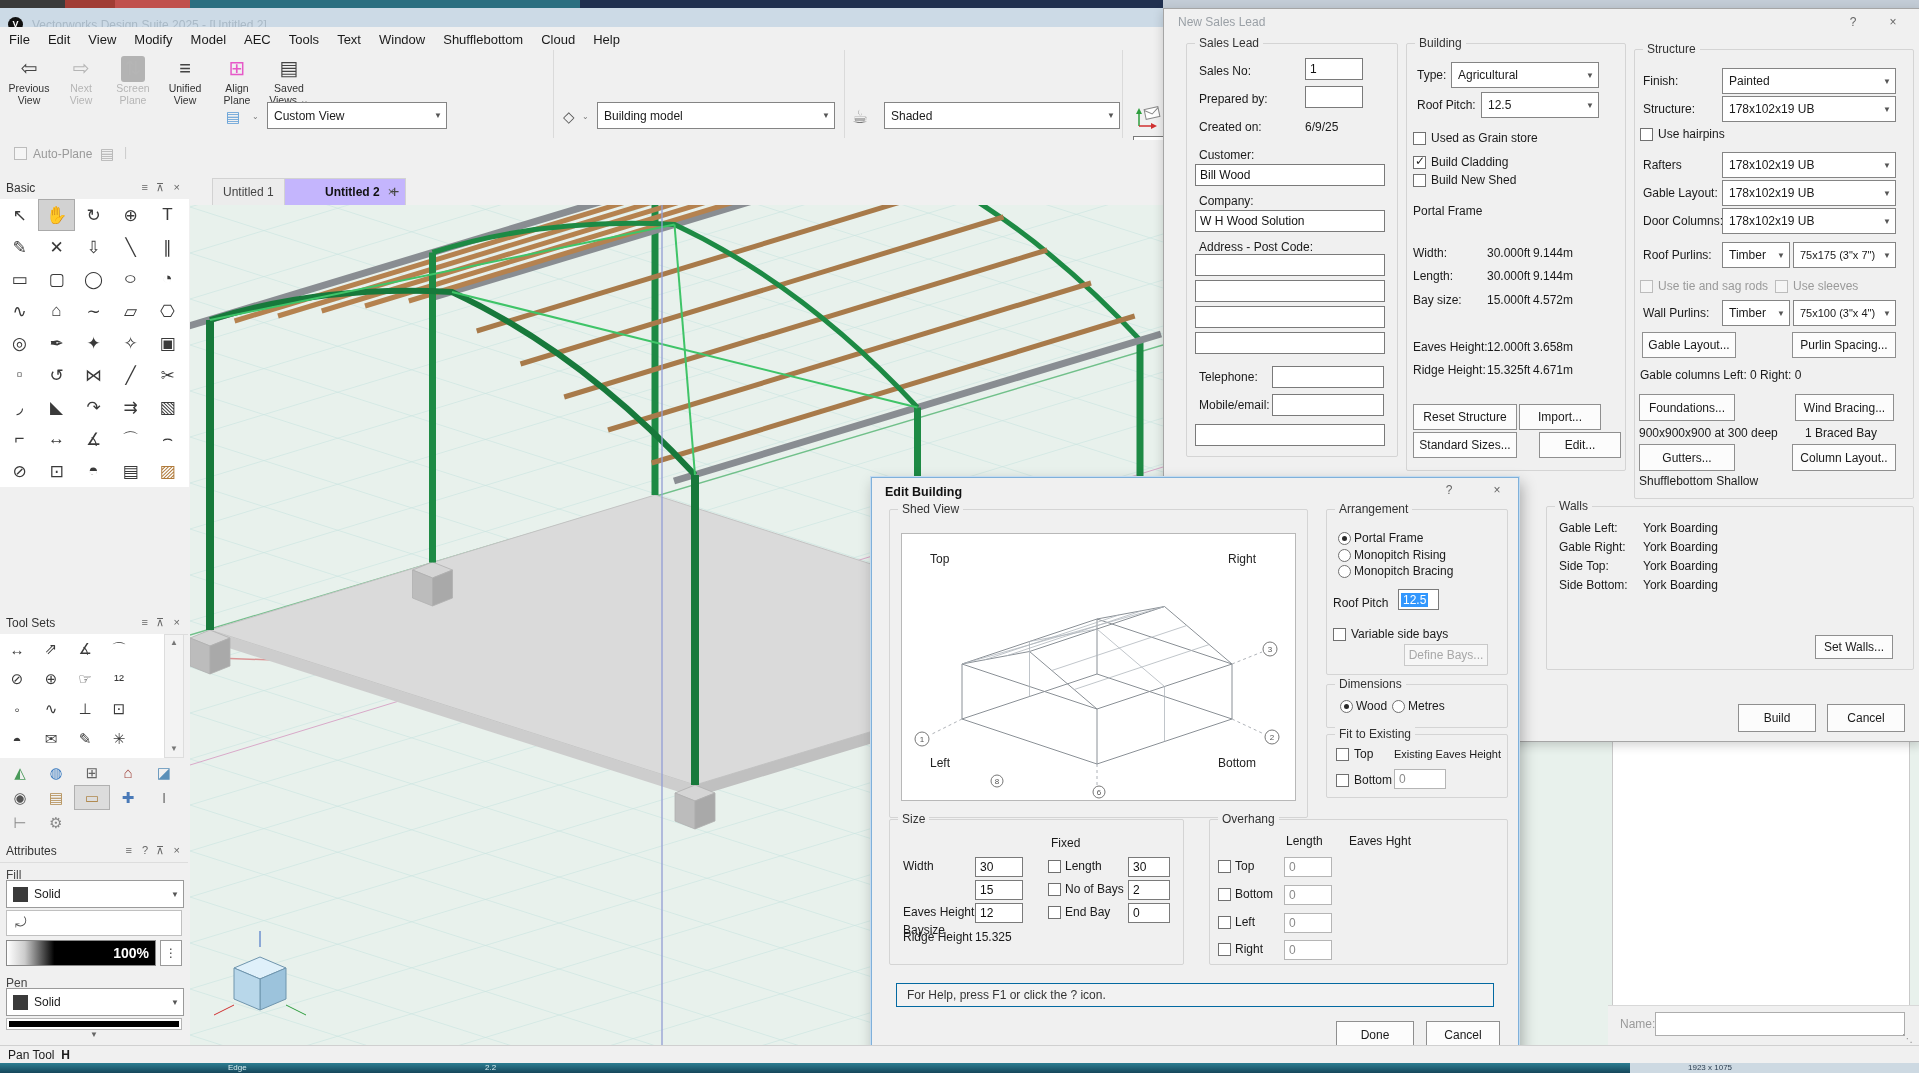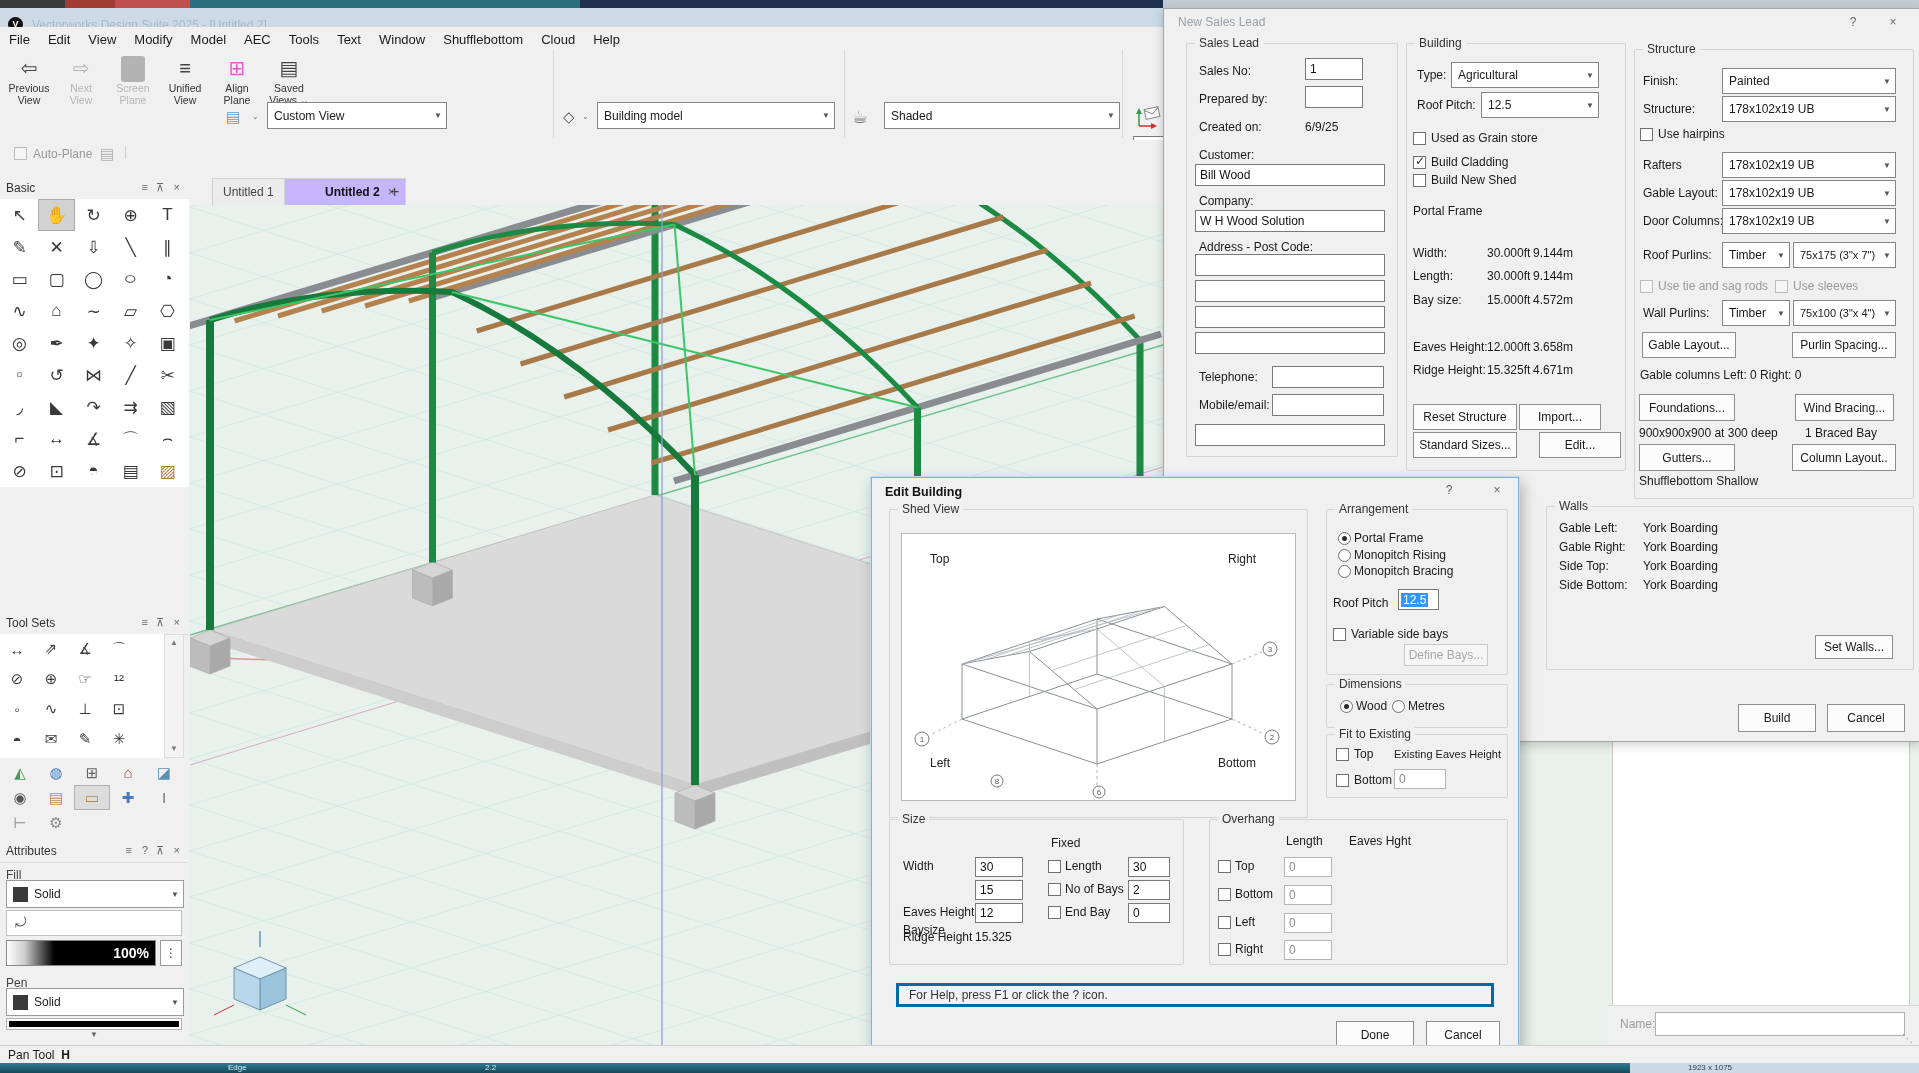--- a/index.html
+++ b/index.html
@@ -79,21 +79,21 @@
                 box-shadow:0 3px 10px rgba(0,0,0,.18);}
   #sales-title{left:14px;top:6px;font-size:12px;color:#9aa0a6;}
   #edit-dialog{left:871px;top:477px;width:646px;height:575px;border:1px solid #7fb0da;
                box-shadow:0 0 0 1px #c4dcf0,3px 6px 14px rgba(0,0,0,.3);}
   #edit-title{left:13px;top:7px;font-size:12.5px;color:#111;font-weight:600;}
   .dlg-ctl{position:absolute;width:22px;height:18px;text-align:center;line-height:18px;color:#666;font-size:12px;}
   #shed-box{position:absolute;left:29px;top:55px;width:395px;height:268px;background:#fff;border:1px solid #b8b8b8;box-sizing:border-box;}
   .shed-lab{position:absolute;font-size:12px;color:#222;}
   #pitch-box{position:absolute;background:#fff;border:1px solid #7a7a7a;font-size:12px;display:flex;align-items:center;padding-left:2px;}
   #pitch-box span{background:#3297fd;color:#fff;padding:0 2px;}
-  #help-bar{position:absolute;background:#f2f2f2;border:3px solid #0369a1;display:flex;align-items:center;box-sizing:border-box;}
+  #help-bar{position:absolute;background:#f2f2f2;border:1px solid #0369a1;display:flex;align-items:center;box-sizing:border-box;}
   
   .swatch{width:15px;height:15px;background:#3a3a3a;margin-left:6px;}
   #opacity-bar{position:absolute;left:6px;top:772px;width:150px;height:26px;border:1px solid #888;box-sizing:border-box;
     background:linear-gradient(to right,#ffffff 0%,#cccccc 12%,#000000 32%,#000000 100%);
     color:#fff;font-weight:bold;text-align:right;line-height:24px;padding-right:6px;font-size:14px;}
   #pen-line{position:absolute;left:6px;top:850px;width:176px;height:12px;background:#fff;border:1px solid #b5b5b5;box-sizing:border-box;}
   #pen-line div{margin:2px 2px;height:6px;background:#000;}
   
   #statusbar{left:0;top:1045px;width:1919px;height:18px;background:#f0f0f0;border-top:1px solid #d0d0d0;font-size:12px;}
   #taskbar{left:0;top:1063px;width:1919px;height:10px;background:linear-gradient(to bottom,#2d7e92,#16465a);overflow:hidden;}

